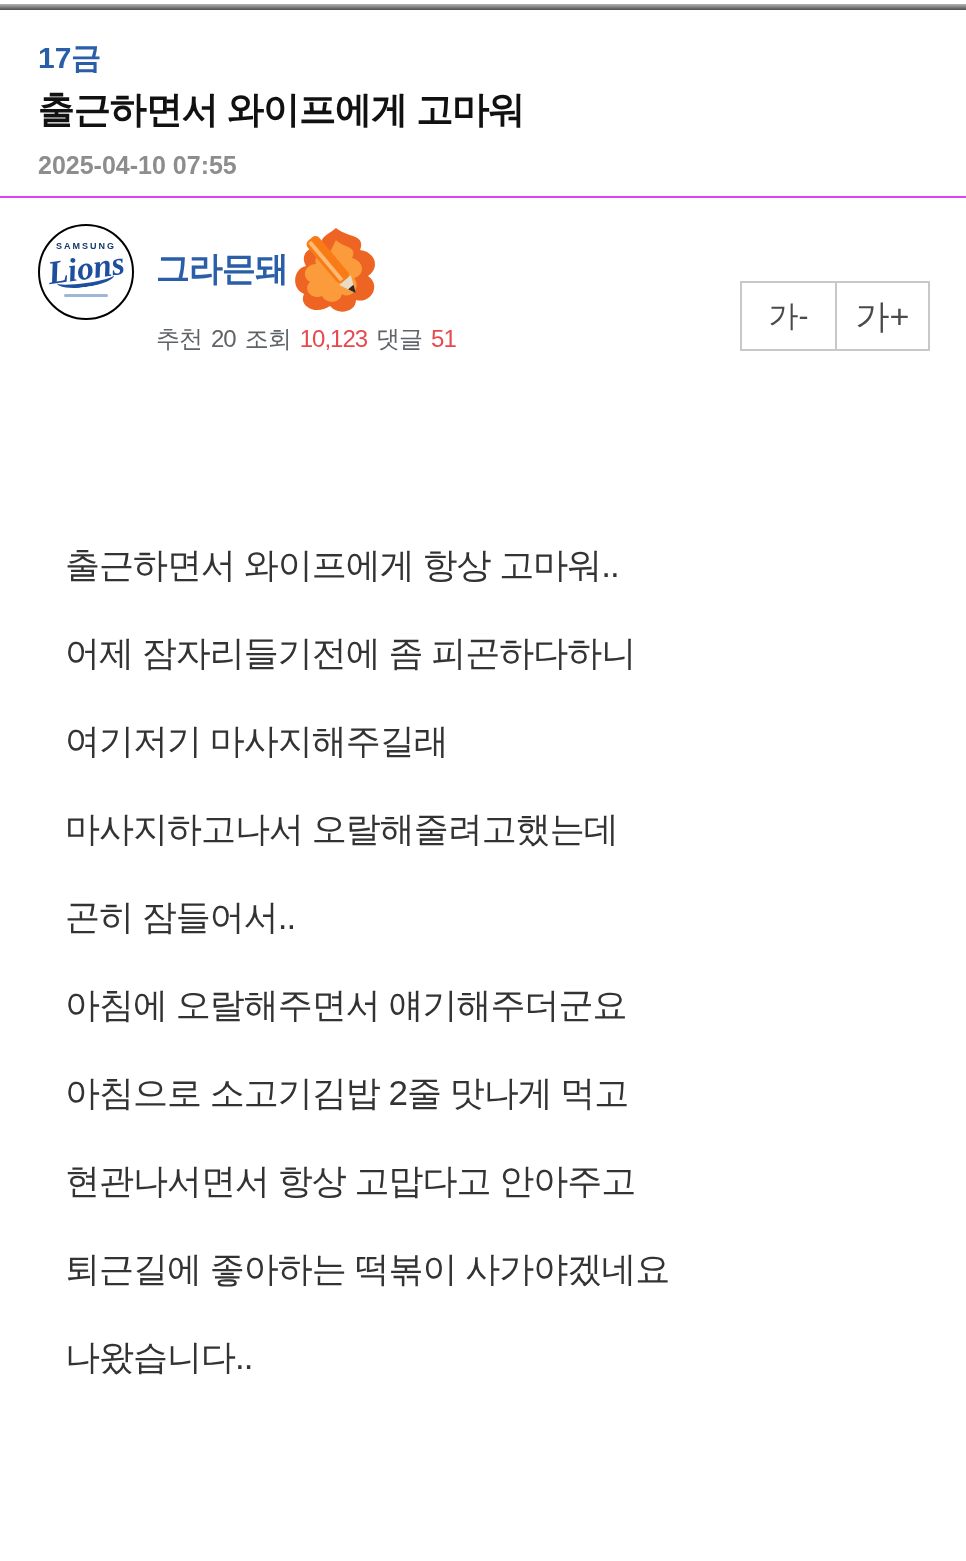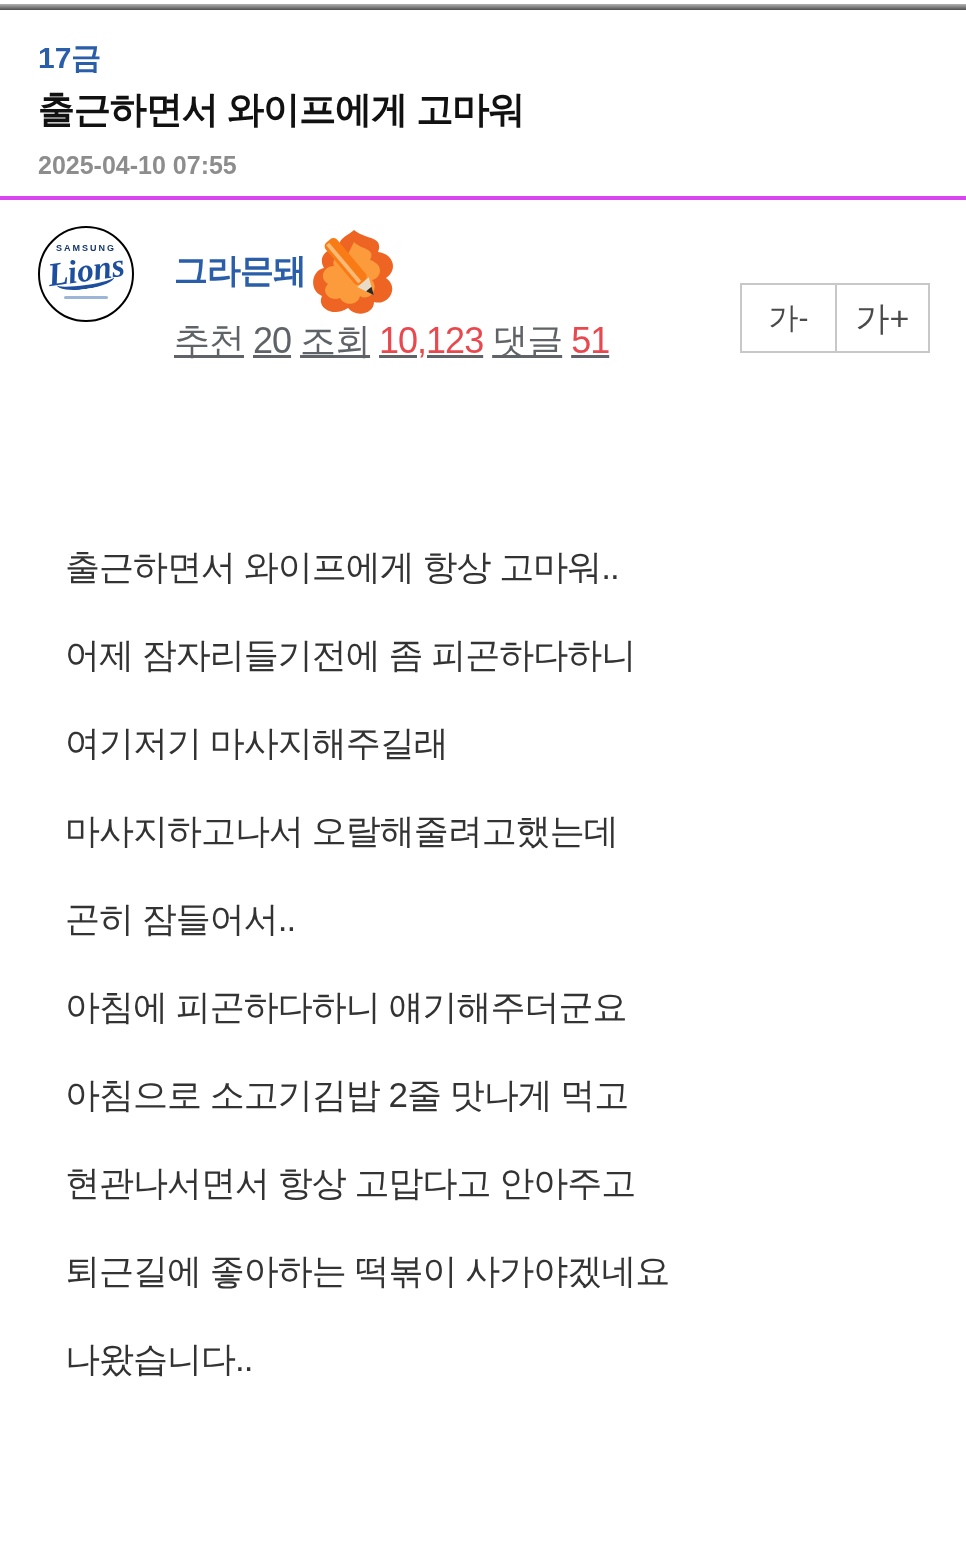--- a/index.html
+++ b/index.html
@@ -19,21 +19,21 @@
   
   .top-strip {
     height: 6px;
     margin-top: 4px;
     background: linear-gradient(#b3b3b3, #4f4f4f);
   }
 
   
   .header {
     padding: 30px 54px 14px 38px;
-    border-bottom: 4px solid #d946ef;
+    border-bottom: 2px solid #d946ef;
   }
   .category {
     font-size: 30px;
     font-weight: 700;
     color: #2a5ea9;
     line-height: 36px;
   }
   .post-title {
     margin-top: 12px;
     font-size: 37px;
@@ -94,47 +94,46 @@
     transform: rotate(-8deg);
   }
   .av-bottom-arc {
     width: 44px;
     height: 3px;
     margin: 7px auto 0 auto;
     background: #9db5d6;
     border-radius: 2px;
   }
 
-  .author-info { margin-left: 40px; margin-top: 0; }
+  .author-info { margin-left: 22px; margin-top: 0; }
   .author-name-row {
     display: flex;
     align-items: center;
     height: 90px;
   }
   .author-name {
     font-size: 34px;
     font-weight: 700;
     color: #2a5ea9;
     letter-spacing: -1px;
     cursor: pointer;
   }
   .badge-icon {
     width: 90px;
     height: 90px;
     margin-left: 2px;
     flex: 0 0 auto;
   }
   .stats {
     margin-top: 8px;
-    font-size: 36px;
+    font-size: 24px;
     line-height: 34px;
     color: #5f6367;
     letter-spacing: -1px;
     white-space: nowrap;
-    text-decoration: underline;
   }
   .stats span { margin-right: 9px; }
   .stats .num-red { color: #e8494f; }
 
   
   .font-controls {
     position: absolute;
     top: 83px;
     right: 36px;
     display: flex;
@@ -214,20 +213,20 @@
     </div>
 
   </div>
 
   <div class="post-body">
     <p>출근하면서 와이프에게 항상 고마워..</p>
     <p>어제 잠자리들기전에 좀 피곤하다하니</p>
     <p>여기저기 마사지해주길래</p>
     <p>마사지하고나서 오랄해줄려고했는데</p>
     <p>곤히 잠들어서..</p>
-    <p>아침에 피곤하다하니 얘기해주더군요</p>
+    <p>아침에 오랄해주면서 얘기해주더군요</p>
     <p>아침으로 소고기김밥 2줄 맛나게 먹고</p>
     <p>현관나서면서 항상 고맙다고 안아주고</p>
     <p>퇴근길에 좋아하는 떡볶이 사가야겠네요</p>
     <p>나왔습니다..</p>
   </div>
 
 </div>
 
 </body></html>

